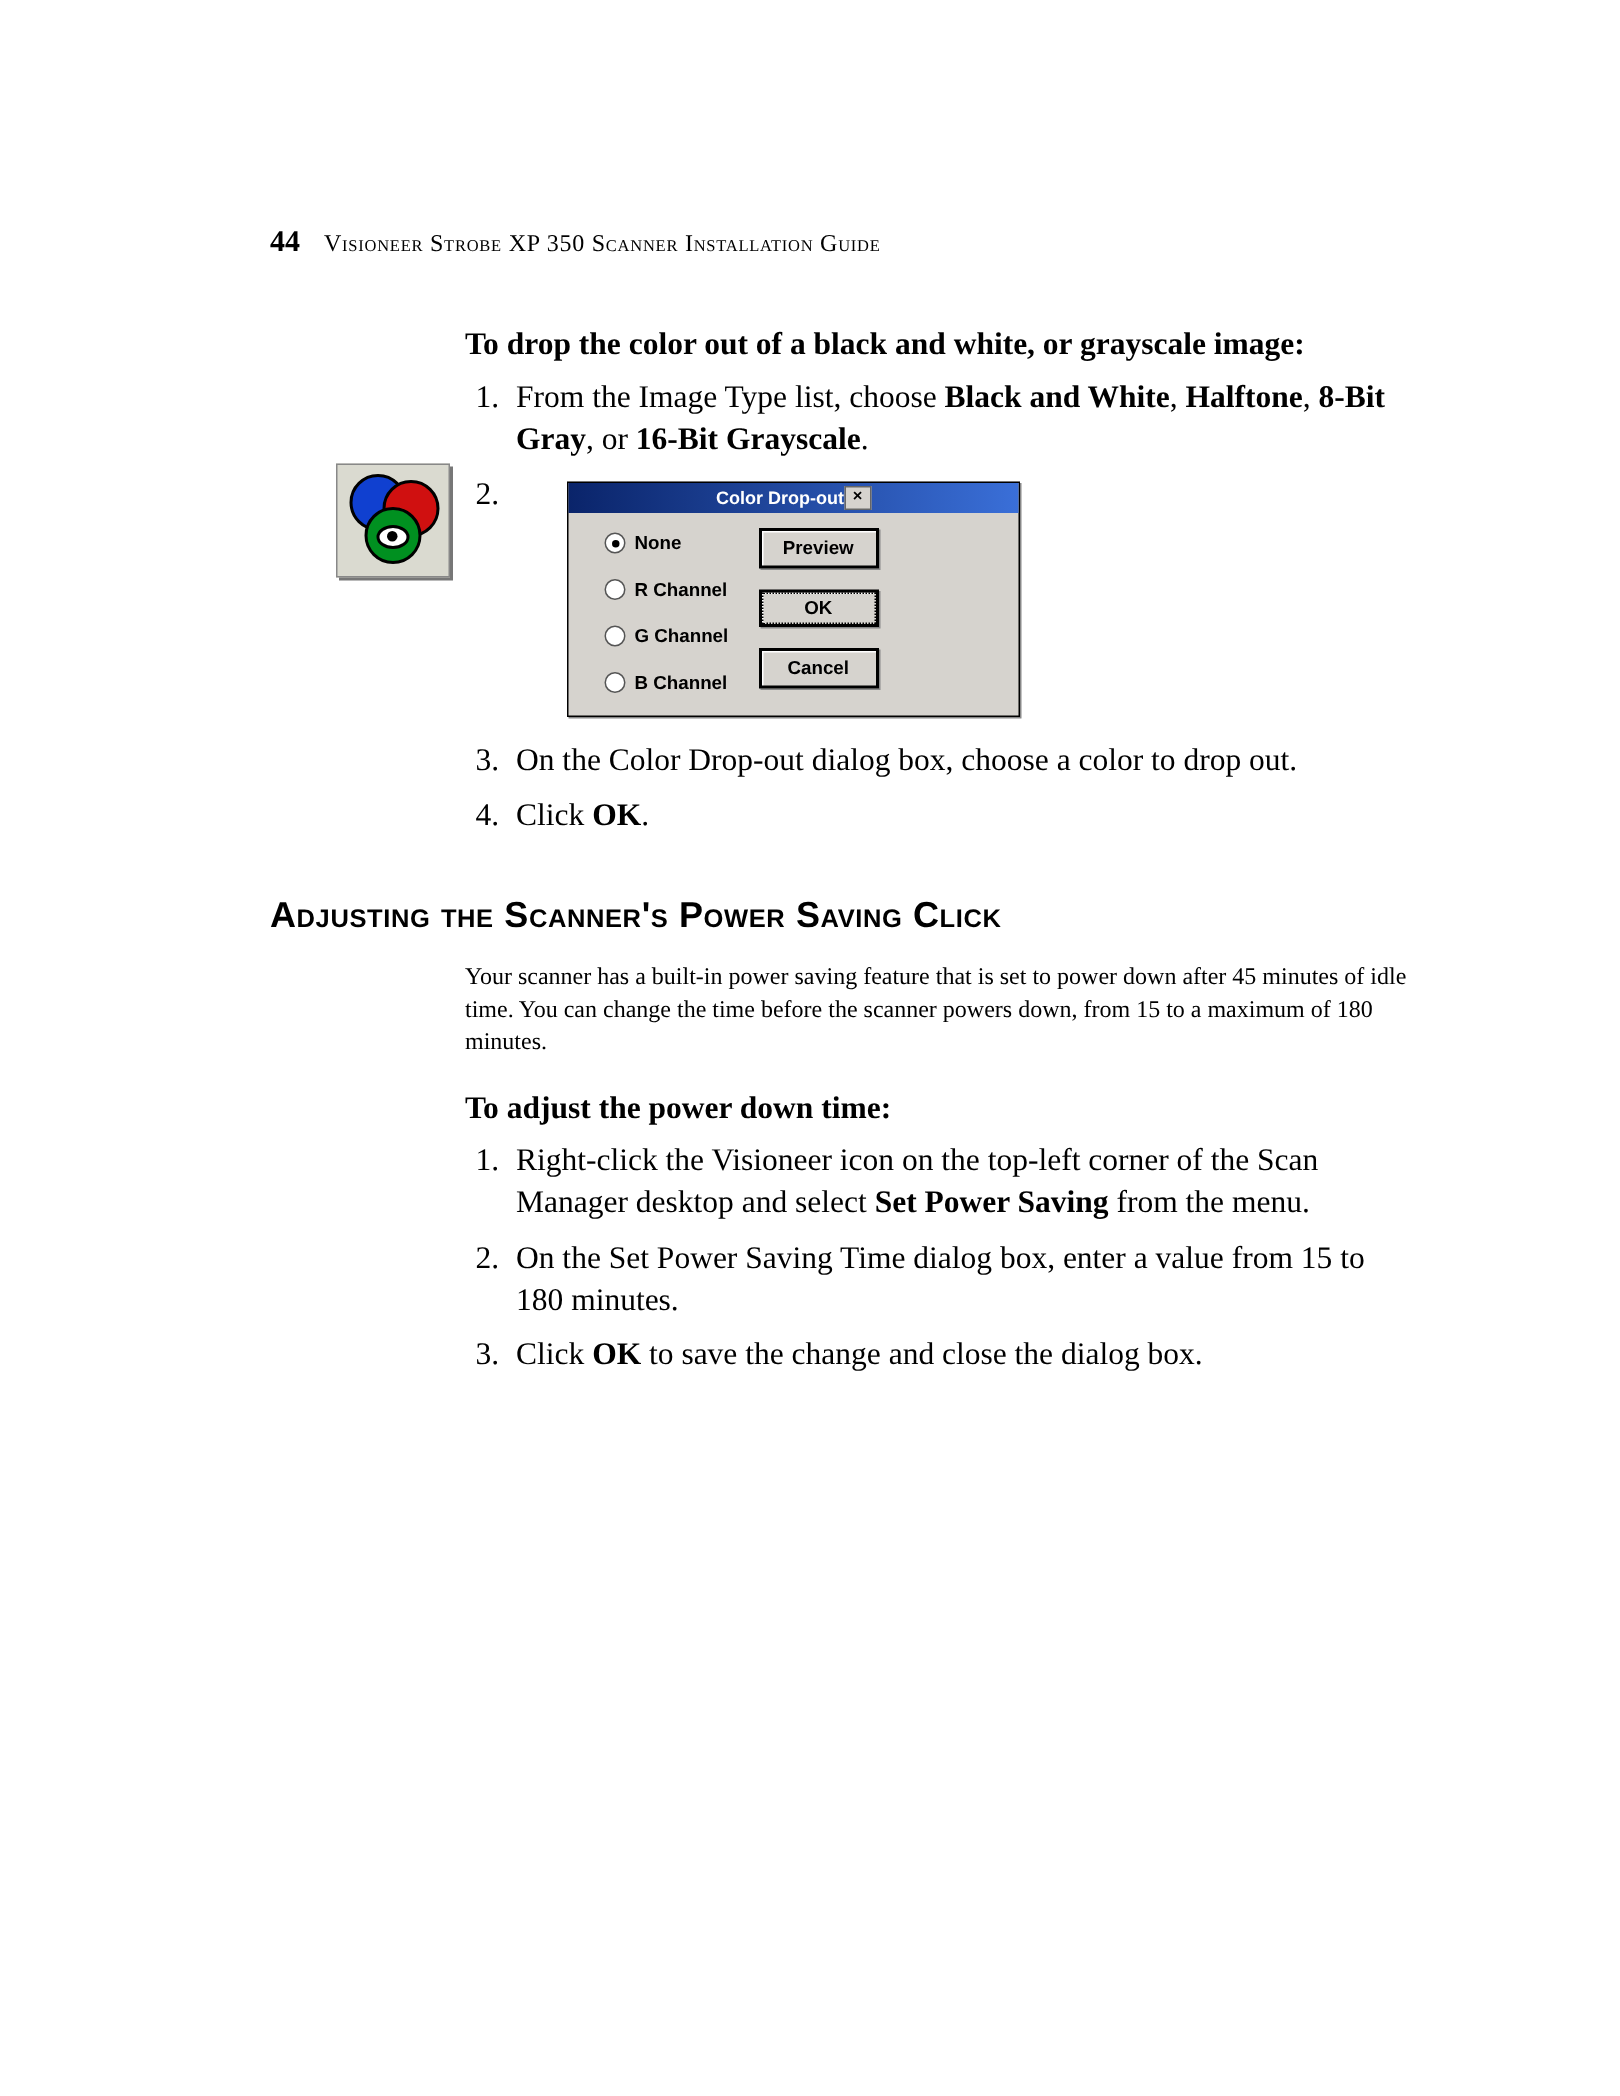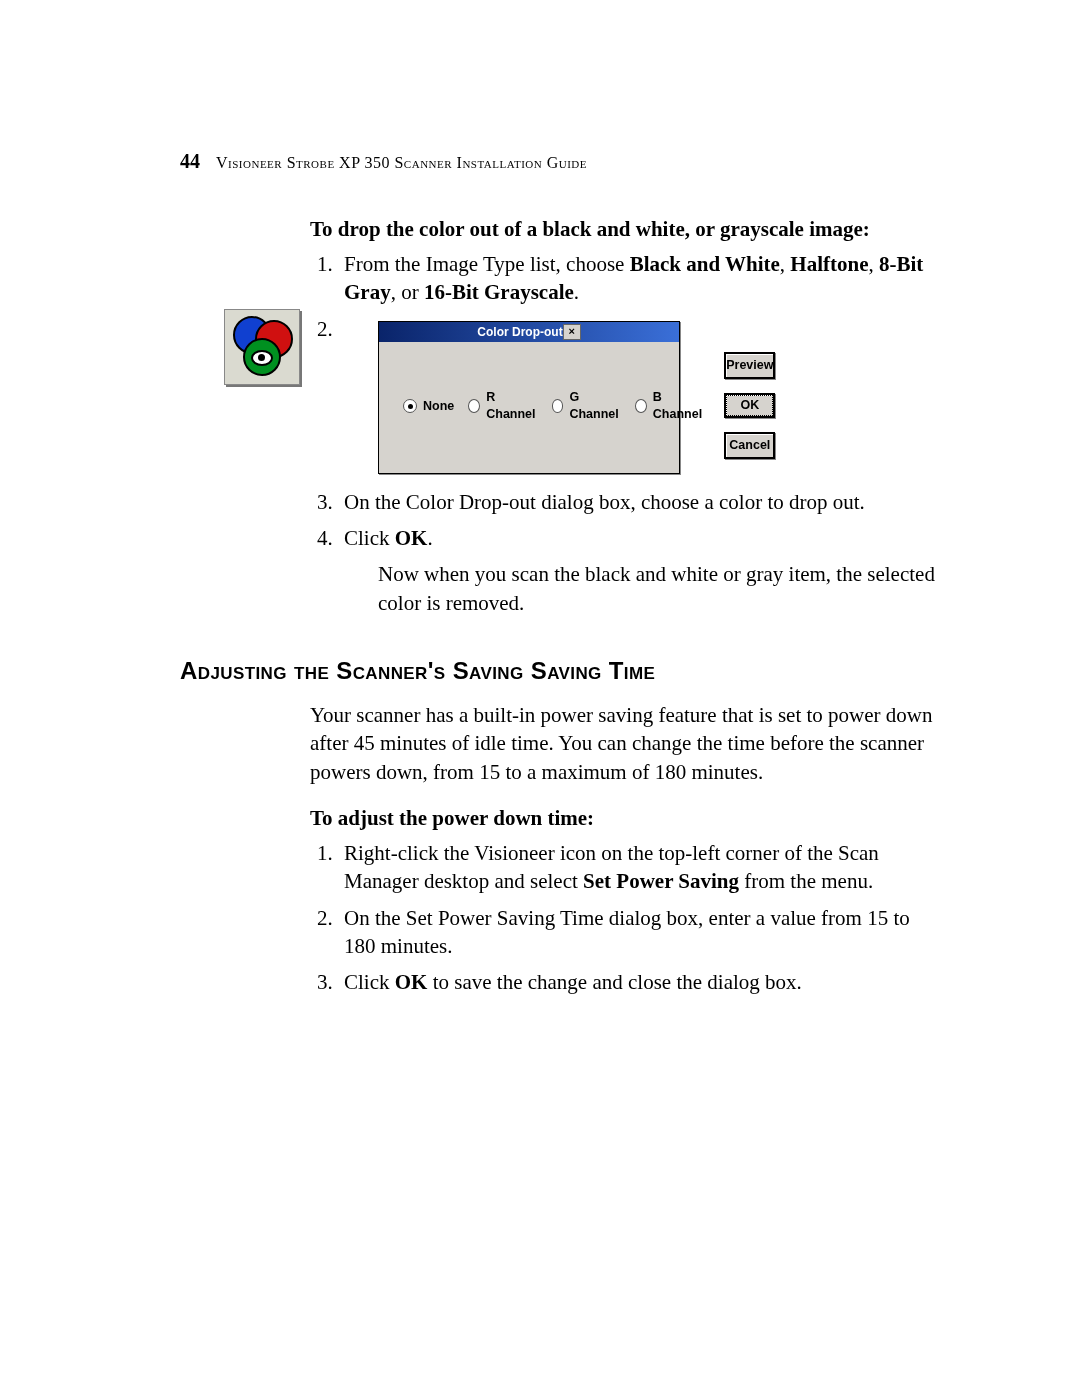--- a/index.html
+++ b/index.html
@@ -54,21 +54,21 @@
   }
   .section-heading {
     font-family: Arial, Helvetica, sans-serif;
     font-weight: bold;
     font-size: 24px;
     font-variant: small-caps;
     letter-spacing: 0.4px;
     margin: 40px 0 16px -130px;
   }
   .body-para {
-    font-size: 21px;
+    font-size: 16px;
     line-height: 1.35;
     margin: 0 0 20px 0;
   }
 
   
   .icon-wrap {
     position: absolute;
     margin-left: -120px;
     margin-top: -6px;
   }
@@ -119,21 +119,21 @@
     line-height:13px;
     text-align:center;
     border:1px solid #666;
     font-size:11px;
   }
   .dialog-body {
     display:flex;
     padding: 10px 10px 14px 24px;
     gap: 20px;
   }
-  .radio-col { display:flex; flex-direction:row; gap:14px; padding-top:2px;}
+  .radio-col { display:flex; flex-direction:column; gap:14px; padding-top:2px;}
   .radio-row { display:flex; align-items:center; gap:6px; font-weight:bold; font-size:12.5px;}
   .radio-ring {
     width:12px; height:12px; border:1px solid #555; border-radius:50%;
     background:#fff; display:flex; align-items:center; justify-content:center;
   }
   .radio-dot { width:5px; height:5px; background:#000; border-radius:50%; }
   .btn-col { display:flex; flex-direction:column; gap:14px; width:80px;}
   .win-btn {
     background:#d6d3ce; border:2px solid #000000;
     box-shadow: inset 1px 1px 0 #fff, 1px 1px 0 #888;
@@ -200,25 +200,24 @@
               <div class="win-btn">Preview</div>
               <div class="win-btn focus">OK</div>
               <div class="win-btn">Cancel</div>
             </div>
           </div>
         </div>
       </li>
       <li><span>On the Color Drop-out dialog box, choose a color to drop out.</span></li>
       <li>
         <span>Click </span><span class="bold">OK</span><span>.</span>
-        <span class="followup-para item-block">Now when you scan the black and white or gray item, the selected color is removed.</span>
       </li>
     </ol>
 
-    <div class="section-heading">Adjusting the Scanner's Saving Saving Time</div>
+    <div class="section-heading">Adjusting the Scanner's Power Saving Click</div>
 
     <p class="body-para">Your scanner has a built-in power saving feature that is set to power down after 45 minutes of idle time. You can change the time before the scanner powers down, from 15 to a maximum of 180 minutes.</p>
 
     <p class="intro-bold">To adjust the power down time:</p>
 
     <ol>
       <li>
         <span>Right-click the Visioneer icon on the top-left corner of the Scan Manager desktop and select </span><span class="bold">Set Power Saving</span><span> from the menu.</span>
       </li>
       <li><span>On the Set Power Saving Time dialog box, enter a value from 15 to 180 minutes.</span></li>

